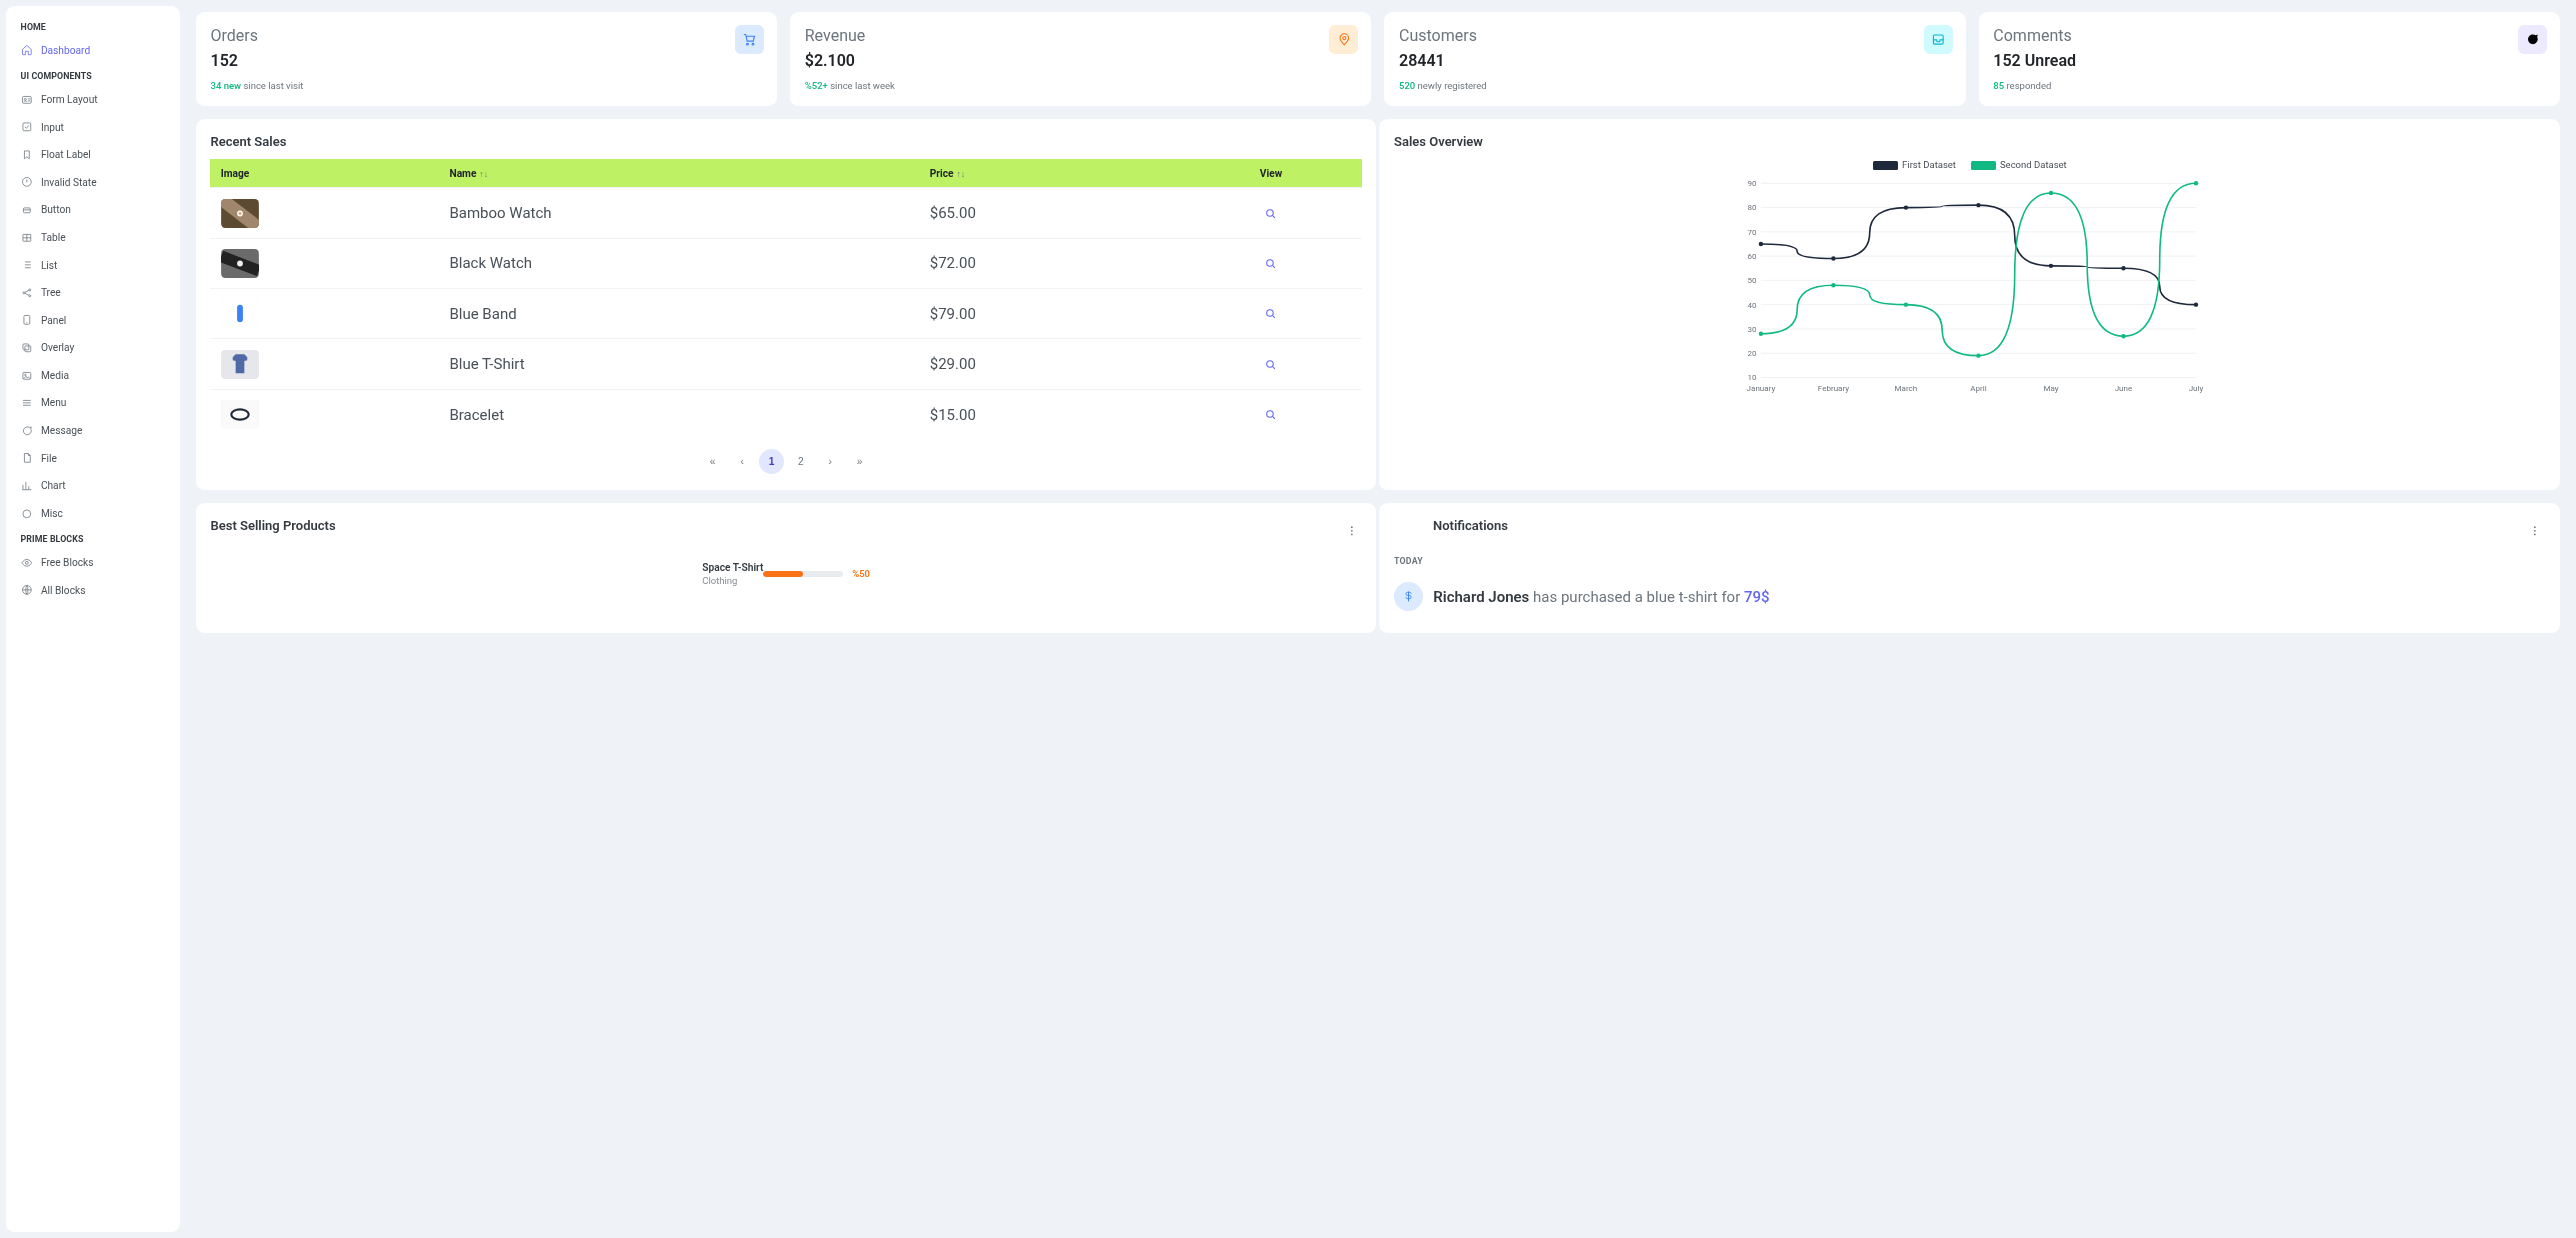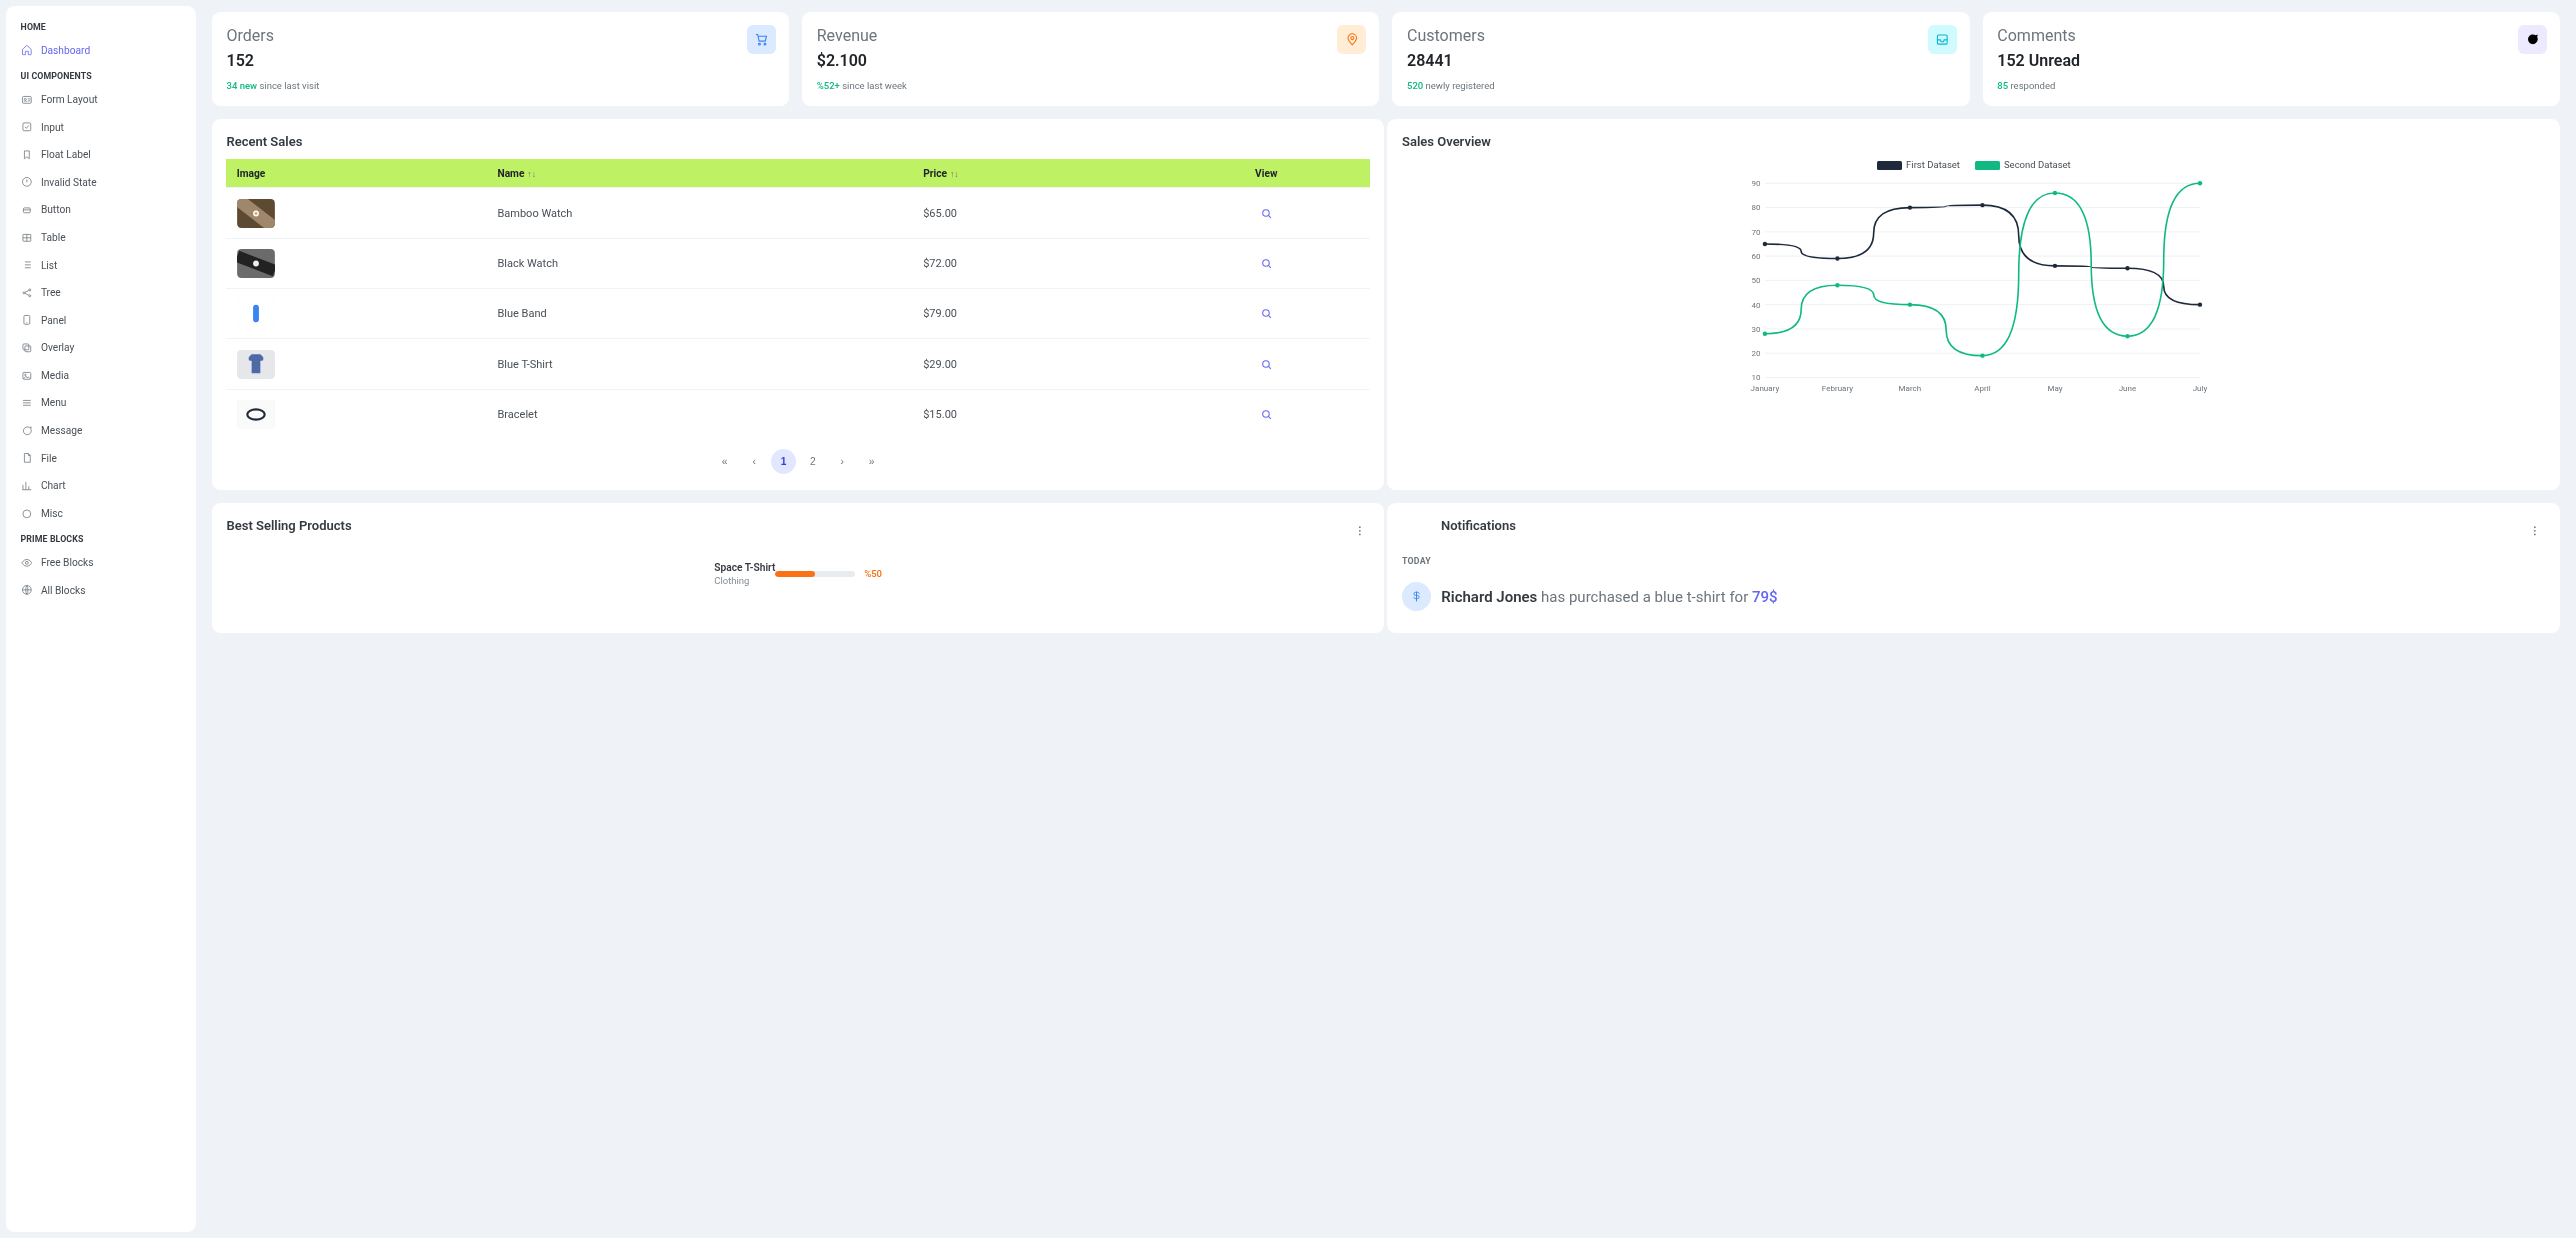--- a/index.html
+++ b/index.html
@@ -4,21 +4,21 @@
 <style>
 * { box-sizing: border-box; margin: 0; padding: 0; }
 body {
   font-family: -apple-system, BlinkMacSystemFont, "Segoe UI", Roboto, "Helvetica Neue", Arial, sans-serif;
   background: #eff3f8;
   color: #343a40;
   font-size: 10.2px;
 }
 .layout { display: flex; min-height: 100vh; }
 .sidebar {
-  width: 190px;
+  width: 174px;
   background: #fff;
   padding: 8.8px 5.9px;
   margin: 5.9px 0 5.9px 5.9px;
   border-radius: 8.8px;
   overflow-y: auto;
   height: calc(100vh - 11.7px);
   position: relative;
 }
 .sidebar::-webkit-scrollbar { width: 7.3px; }
 .sidebar::-webkit-scrollbar-thumb { background: #c7cdd6; border-radius: 4.4px; }
@@ -67,21 +67,21 @@
 .section-title { font-size: 13px; font-weight: 600; margin-bottom: 10.2px; }
 
 .table { width: 100%; border-collapse: collapse; }
 .table thead th {
   text-align: left; font-weight: 700; font-size: 10.2px;
   background: #bef264; padding: 8.8px 10.2px; color: #212529;
   border-bottom: 0.7px solid #eef1f6;
 }
 .table thead th:last-child { text-align: center; }
 .table tbody td {
-  padding: 10.2px; border-bottom: 0.7px solid #f1f3f7; font-size: 11px; color: #495057;
+  padding: 10.2px; border-bottom: 0.7px solid #f1f3f7; font-size: 15px; color: #495057;
   vertical-align: middle;
 }
 .table tbody tr:last-child td { border-bottom: none; }
 .thumb {
   width: 38px; height: 29px; border-radius: 4.4px; background: #e9ecef;
   display: flex; align-items: center; justify-content: center; overflow: hidden;
 }
 .thumb svg { width: 100%; height: 100%; }
 .sort-icon { color: #6c757d; margin-left: 2.9px; font-size: 8.8px; }
 .view-btn {

